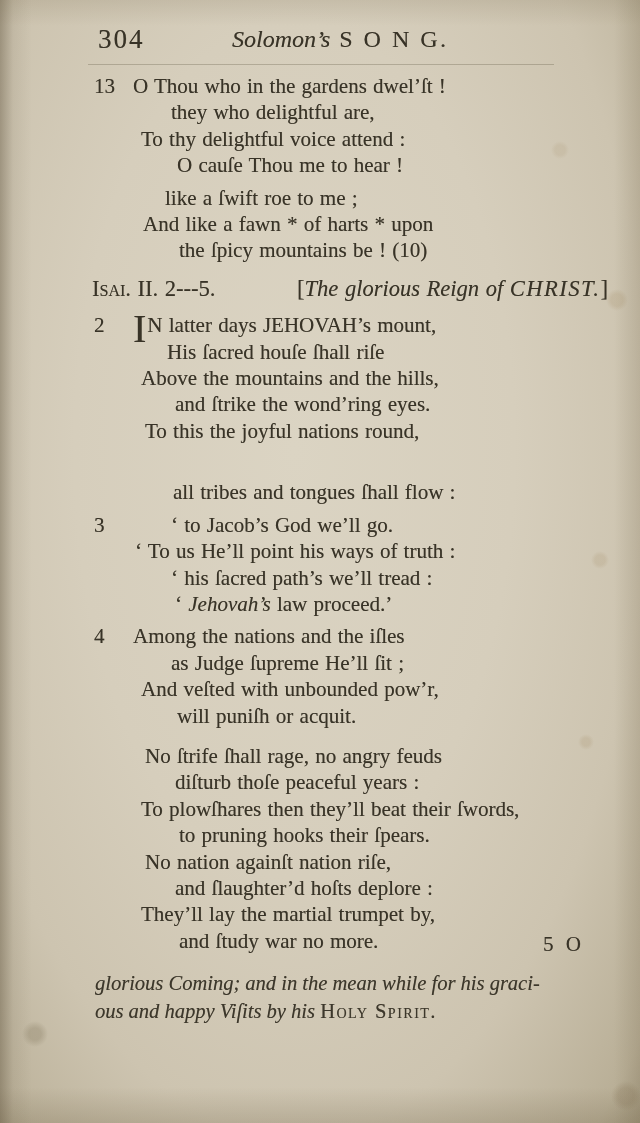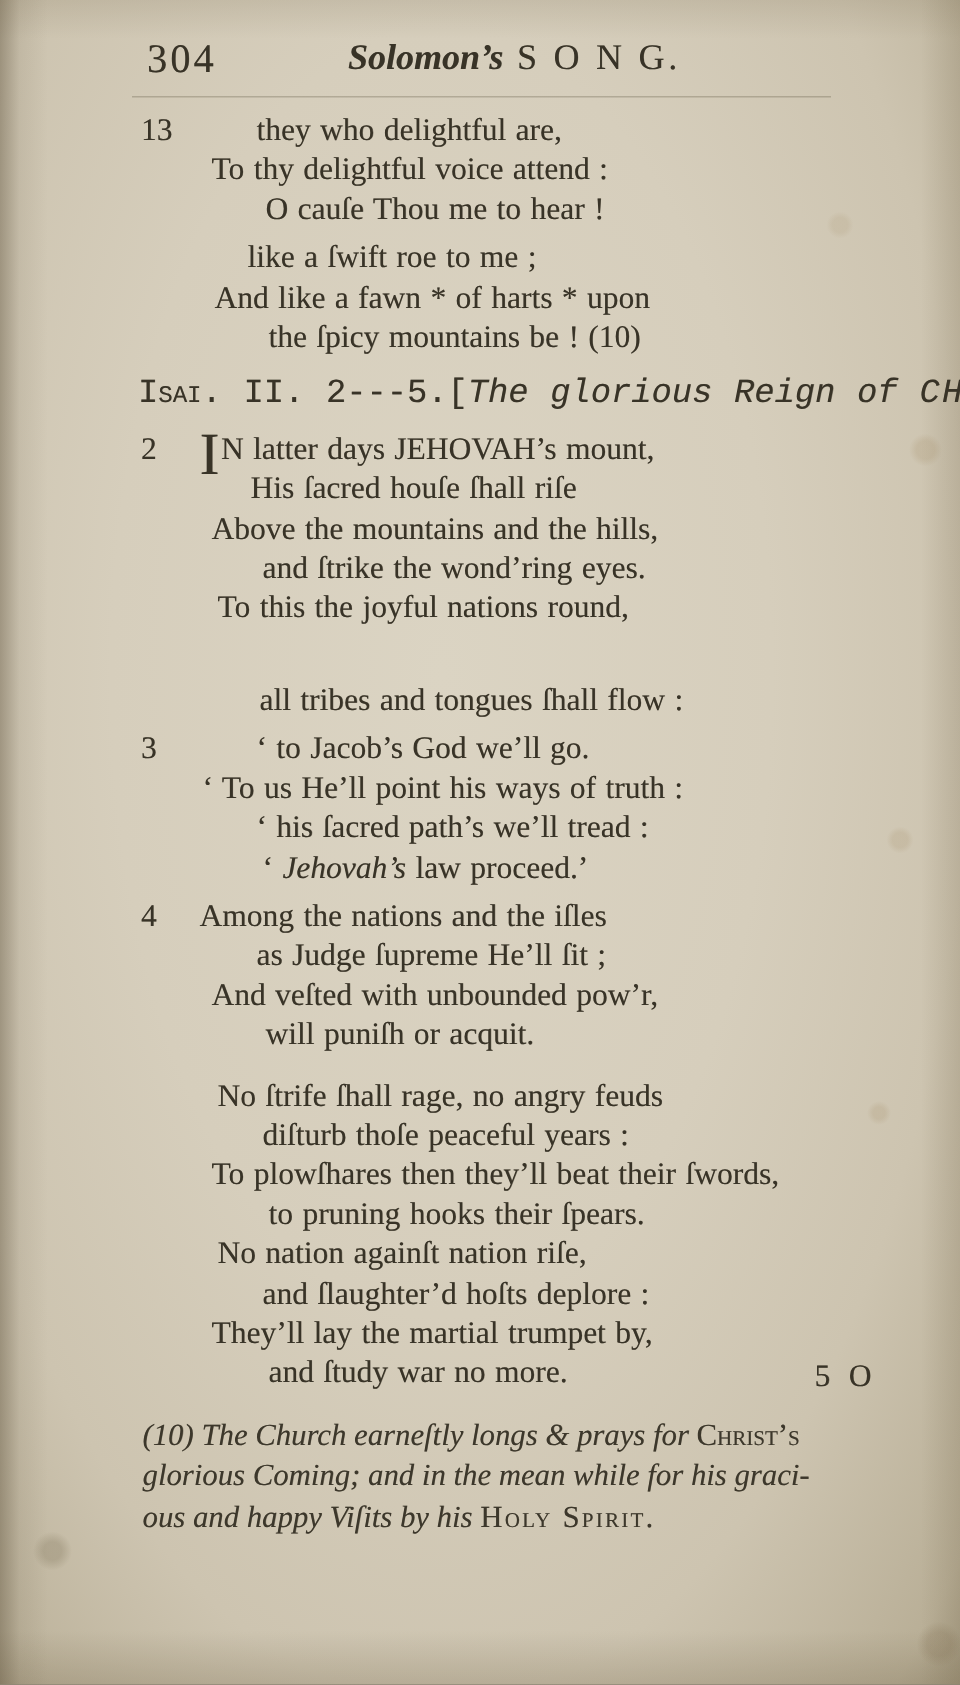--- a/index.html
+++ b/index.html
@@ -21,63 +21,63 @@
       linear-gradient(0deg, rgba(118,104,76,0.26) 0px, rgba(118,104,76,0) 36px),
       linear-gradient(180deg, rgba(118,104,76,0.16) 0px, rgba(118,104,76,0) 26px),
       radial-gradient(ellipse at 46% 40%, #dbd4c3 0%, #d6cebc 45%, #cdc4b0 72%, #b9af97 94%, #a99f86 100%);
   }
   .header { position: relative; height: 40px; margin-top: 22px; }
   .pageno {
     position: absolute; left: 98px; top: 2px;
     font-size: 27px; letter-spacing: 2px;
   }
   .title { position: absolute; left: 232px; top: 4px; font-size: 24px; white-space: nowrap; }
-  .title .it { font-style: italic; font-weight: bold; }
+  .title .it { font-style: italic; }
   .title .caps { letter-spacing: 2.5px; margin-left: 9px; }
   .headrule { margin: 2px 86px 0 88px; border-top: 1px solid rgba(84,74,54,0.28); height: 0; }
 
   .poem {
     margin: 8px 30px 0 92px;
     font-size: 21px; line-height: 26.4px;
     word-spacing: 1px;
   }
   .stanza { margin-bottom: 6px; }
   .stanza.loose { margin-top: 14px; }
   .line { position: relative; white-space: nowrap; }
   .num { position: absolute; left: 2px; top: 0; }
   .it { font-style: italic; }
   .sc { font-variant: small-caps; }
   .sp { letter-spacing: 1.5px; }
   .dc { font-size: 40px; line-height: 0; vertical-align: -10px; margin-right: 1px; }
   .catchword { position: absolute; right: 26px; top: 3px; letter-spacing: 3px; }
 
   .section-heading {
     display: flex; justify-content: space-between; align-items: baseline;
-    margin: 12px 2px 10px 0; font-size: 22.5px; white-space: nowrap; font-family: Liberation Mono, monospace;
+    margin: 12px 2px 10px 0; font-size: 22.5px; white-space: nowrap;
   }
 
   .footnote {
     margin: 16px 30px 0 95px;
     font-size: 20.5px; line-height: 27.5px;
     color: #3c372b;
   }
   .fn-line { white-space: nowrap; }
 </style>
 </head>
 <body>
 
 <div class="page">
   <div class="header">
     <span class="pageno">304</span>
     <span class="title"><span class="it">Solomon’s</span><span class="caps">S O N G.</span></span>
   </div>
   <div class="headrule"></div>
   <div class="poem">
       <div class="stanza">
-        <div class="line" style="padding-left: 41px;"><span class="num">13</span></div>
+        <div class="line" style="padding-left: 41px;"><span class="num">13</span><span>O Thou who in the gardens dwel’ſt !</span></div>
         <div class="line" style="padding-left: 79px;"><span>they who delightful are,</span></div>
         <div class="line" style="padding-left: 49px;"><span>To thy delightful voice attend :</span></div>
         <div class="line" style="padding-left: 85px;"><span>O cauſe Thou me to hear !</span></div>
       </div>
       <div class="stanza">
         <div class="line" style="padding-left: 73px;"><span>like a ſwift roe to me ;</span></div>
         <div class="line" style="padding-left: 51px;"><span>And like a fawn * of harts * upon</span></div>
         <div class="line" style="padding-left: 87px;"><span>the ſpicy mountains be ! (10)</span></div>
       </div>
       <div class="section-heading">
@@ -110,17 +110,16 @@
         <div class="line" style="padding-left: 83px;"><span>diſturb thoſe peaceful years :</span></div>
         <div class="line" style="padding-left: 49px;"><span>To plowſhares then they’ll beat their ſwords,</span></div>
         <div class="line" style="padding-left: 87px;"><span>to pruning hooks their ſpears.</span></div>
         <div class="line" style="padding-left: 53px;"><span>No nation againſt nation riſe,</span></div>
         <div class="line" style="padding-left: 83px;"><span>and ſlaughter’d hoſts deplore :</span></div>
         <div class="line" style="padding-left: 49px;"><span>They’ll lay the martial trumpet by,</span></div>
         <div class="line" style="padding-left: 87px;"><span>and ſtudy war no more.</span><span class="catchword">5 O</span></div>
       </div>
     </div>
   <div class="footnote">
-      <div class="fn-line"><span class="it">(10) The </span><span class="it">Church</span><span class="it"> earneſtly longs &amp; prays for </span><span class="sc">Christ’s</span></div>
       <div class="fn-line"><span class="it">glorious Coming;</span><span class="it"> and in the mean while for his </span><span class="it">graci-</span></div>
       <div class="fn-line"><span class="it">ous</span><span class="it"> and happy </span><span class="it">Viſits</span><span class="it"> by his </span><span class="sc sp">Holy Spirit.</span></div>
     </div>
 </div>
 
 </body></html>

